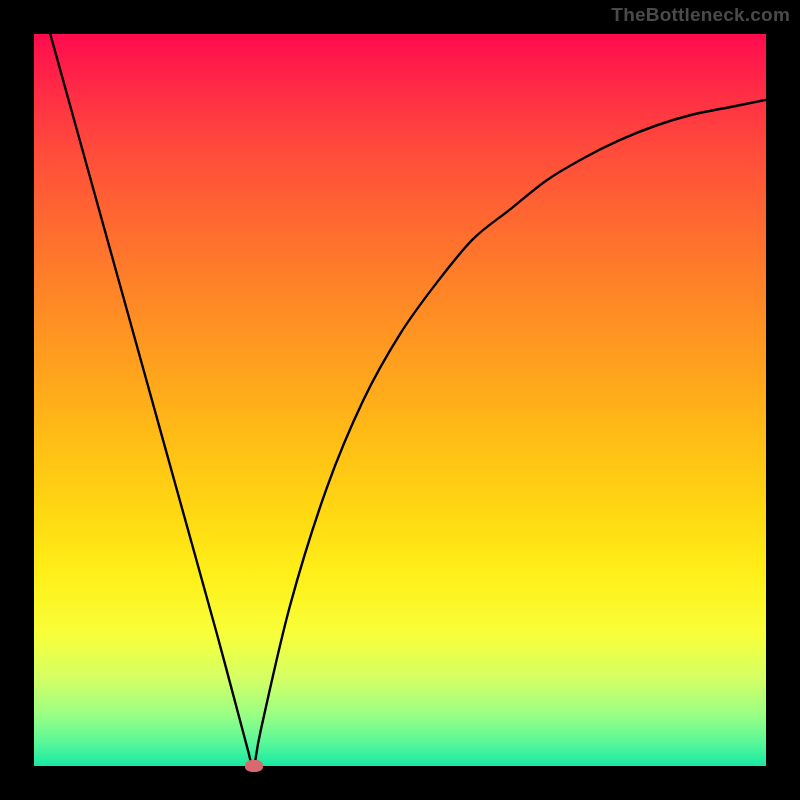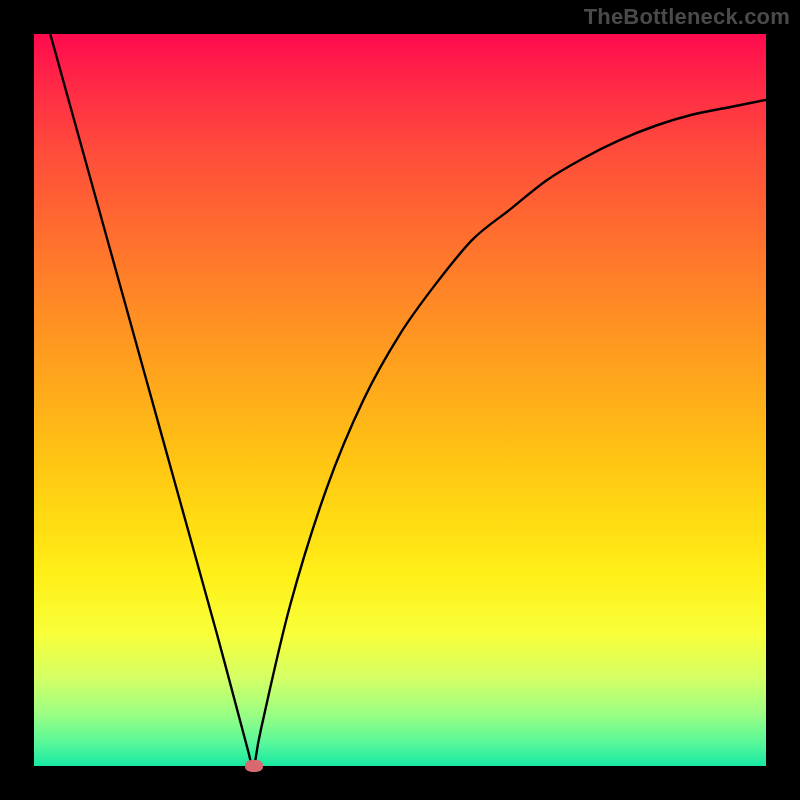--- a/index.html
+++ b/index.html
@@ -15,21 +15,21 @@
     position: relative;
     width: 800px;
     height: 800px;
     background: #000;
   }
   .watermark {
     position: absolute;
     top: 4px;
     right: 10px;
     color: #4a4a4a;
-    font-size: 22px;
+    font-size: 19px;
     font-weight: 600;
     letter-spacing: 0.2px;
     user-select: none;
   }
   .plot {
     position: absolute;
     left: 34px;
     top: 34px;
     width: 732px;
     height: 732px;

